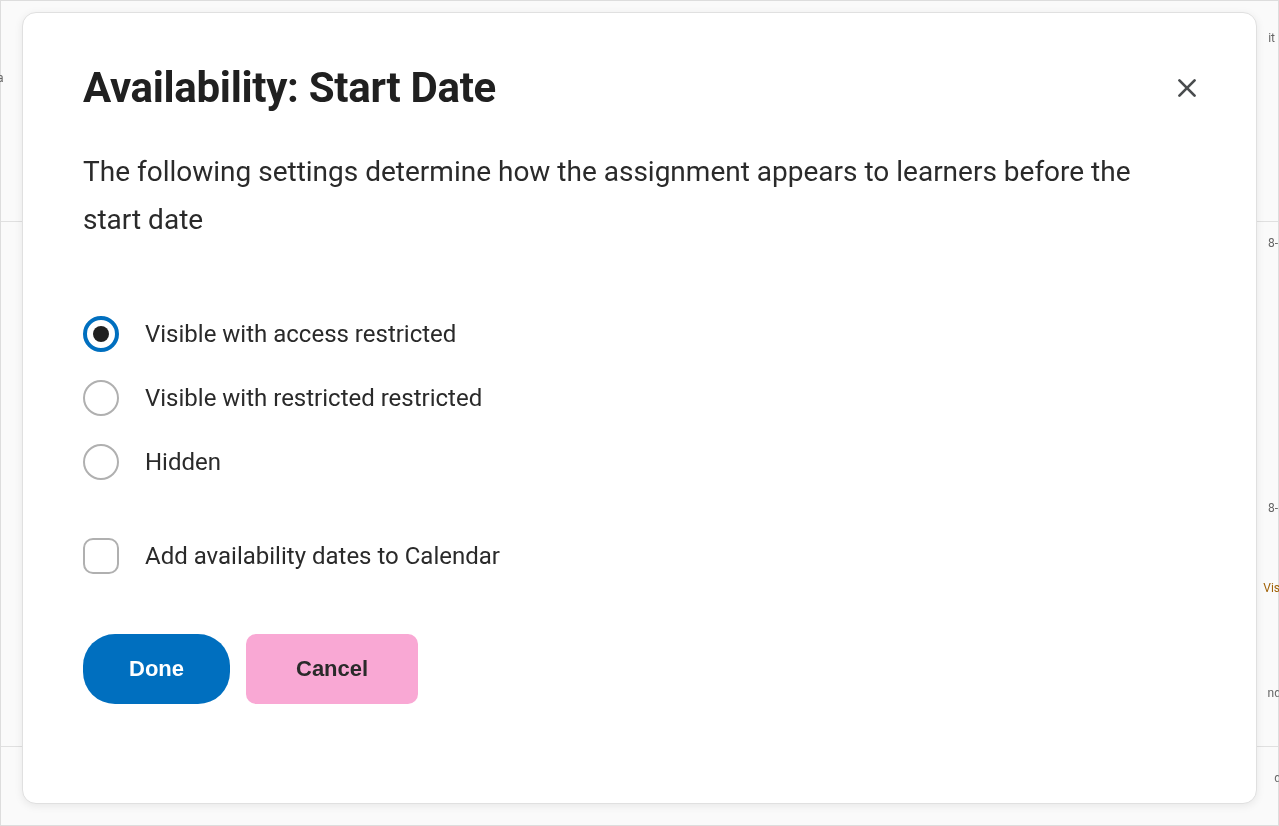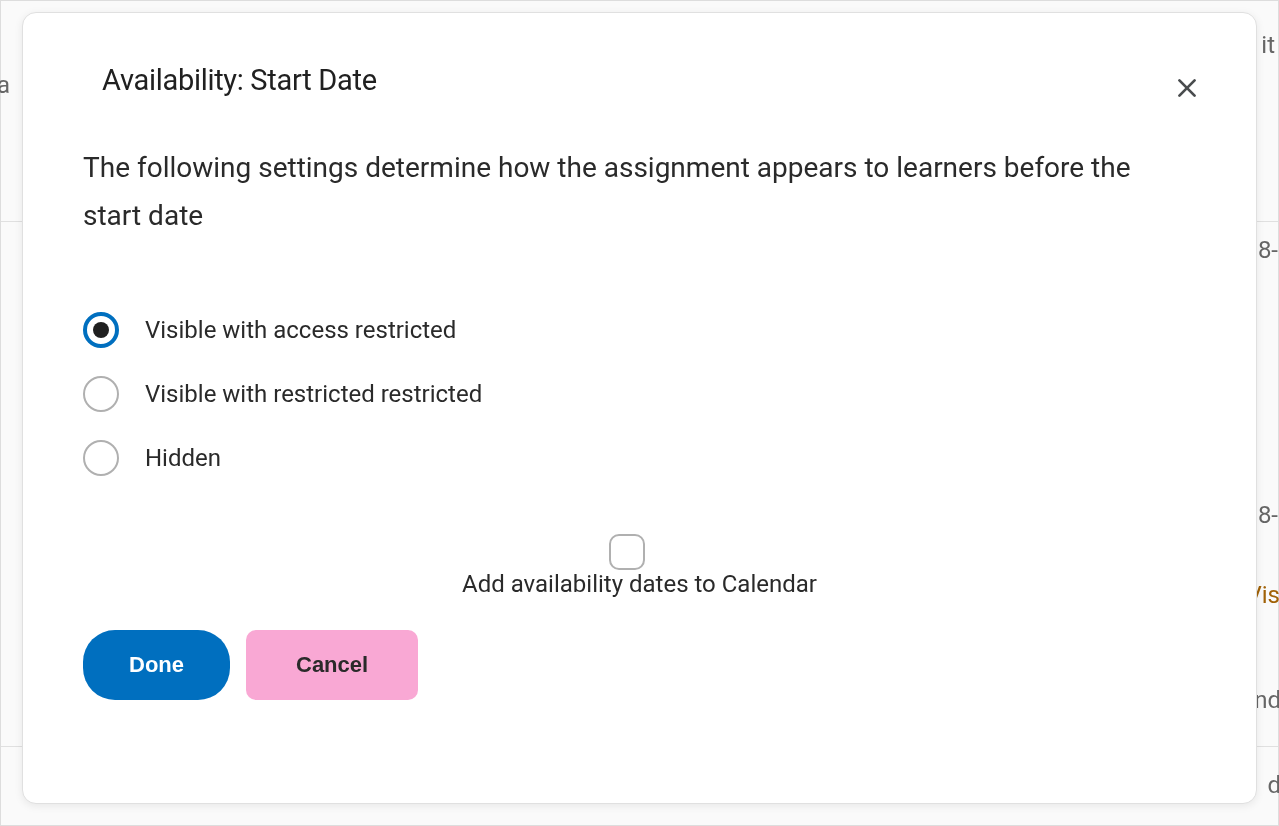--- a/index.html
+++ b/index.html
@@ -23,21 +23,21 @@
       left: 0;
       right: 0;
       bottom: 0;
       background: #fafafa;
       border: 1px solid #ddd;
     }
     
     .backdrop-text {
       position: absolute;
       color: #666;
-      font-size: 24px;
+      font-size: 12px;
     }
     
     .bt1 { right: 3px; top: 30px; }
     .bt2 { left: -4px; top: 70px; }
     .bt3 { right: 0px; top: 235px; }
     .bt4 { right: 0px; top: 500px; }
     .bt5 { right: -2px; top: 580px; color: #a16207; }
     .bt6 { right: -3px; top: 685px; }
     .bt7 { right: -3px; top: 770px; }
     
@@ -65,25 +65,24 @@
     }
     
     .modal-header {
       display: flex;
       justify-content: space-between;
       align-items: flex-start;
       margin-bottom: 36px;
     }
     
     .modal-title {
-      font-size: 29px;
-      font-weight: 400;
+      font-size: 42px;
+      font-weight: 700;
       color: #202020;
       letter-spacing: -0.3px;
-      margin-left: 19px;
     }
     
     .close-btn {
       background: none;
       border: none;
       cursor: pointer;
       padding: 4px;
       margin-top: 8px;
       margin-right: -8px;
       color: #494c4e;
@@ -138,23 +137,22 @@
     }
     
     .radio-label {
       font-size: 24px;
       color: #2a2a2a;
     }
     
     .checkbox-option {
       display: flex;
       align-items: center;
-      margin-bottom: 32px;
-      cursor: pointer;
-      flex-direction: column;
+      margin-bottom: 60px;
+      cursor: pointer;
     }
     
     .checkbox-box {
       width: 36px;
       height: 36px;
       border-radius: 10px;
       border: 2px solid #b0b0b0;
       margin-right: 26px;
       flex-shrink: 0;
     }

